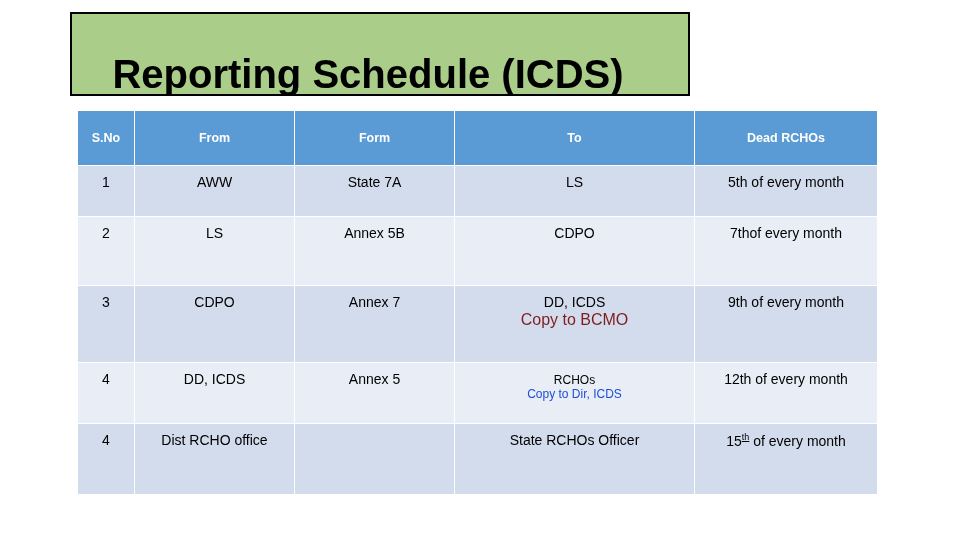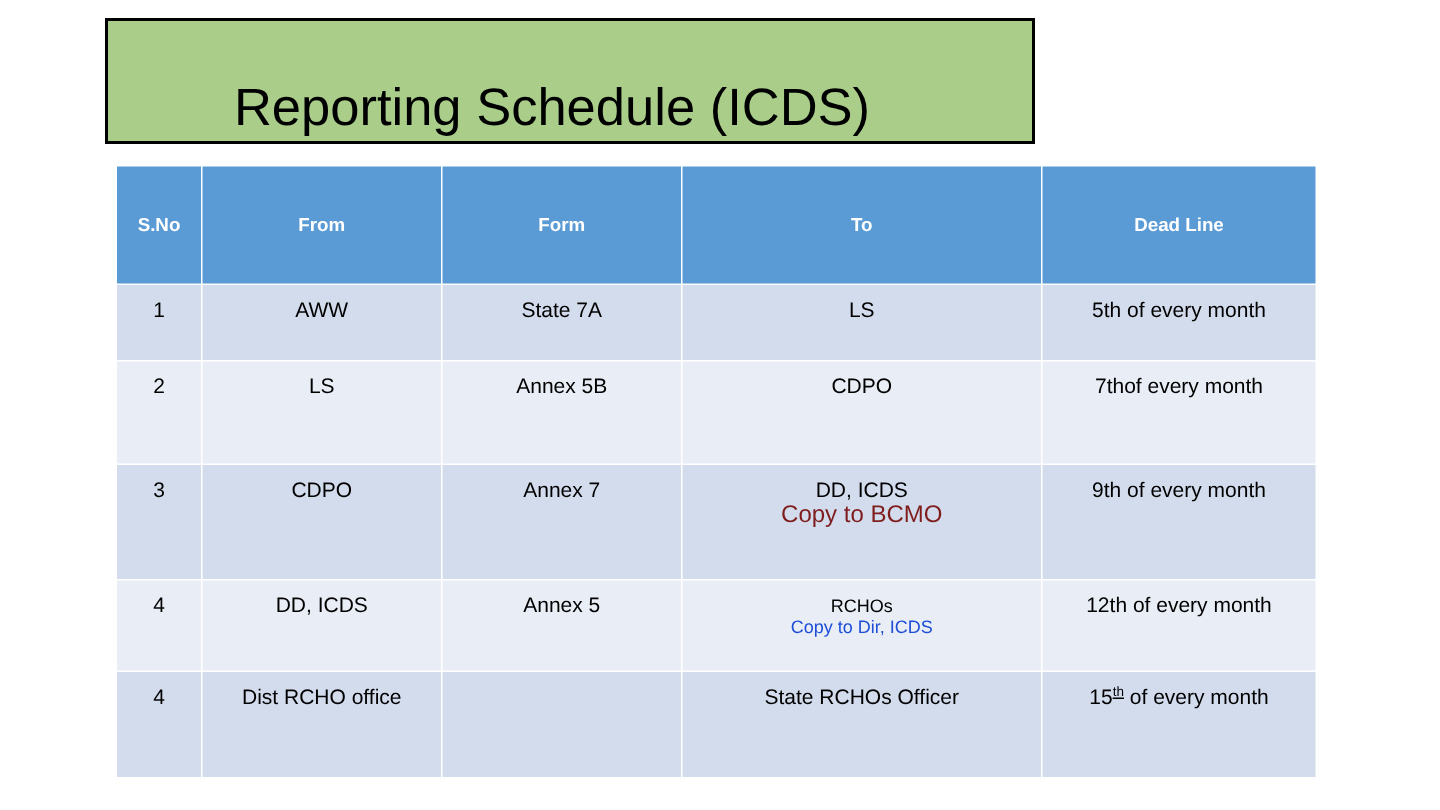--- a/index.html
+++ b/index.html
@@ -25,22 +25,22 @@
     background: #aacd8a;
     border: 2px solid #000000;
     box-sizing: border-box;
   }
   #title-text {
     position: absolute;
     left: 70px;
     top: 52px;
     width: 596px;
     text-align: center;
-    font-size: 35px;
-    font-weight: normal;
+    font-size: 40px;
+    font-weight: bold;
     color: #000000;
     font-family: "Liberation Sans", sans-serif;
     letter-spacing: 0px;
     white-space: nowrap;
   }
 
   
   #schedule-table {
     position: absolute;
     left: 77px;
@@ -57,21 +57,21 @@
   #schedule-table col.c-dead  { width: 182px; }
 
   #schedule-table th {
     background: #5b9bd5;
     color: #ffffff;
     font-size: 12.5px;
     font-weight: bold;
     height: 54px;
     vertical-align: middle;
     text-align: center;
-    padding: 12px 2px;
+    padding: 0 2px;
     font-family: "Liberation Sans", sans-serif;
   }
 
   #schedule-table td {
     font-size: 14px;
     color: #000000;
     text-align: center;
     vertical-align: top;
     padding: 8px 2px 0 2px;
     font-family: "Liberation Sans", sans-serif;
@@ -117,21 +117,21 @@
       <col class="c-form">
       <col class="c-to">
       <col class="c-dead">
   </colgroup>
   <thead>
     <tr>
       <th>S.No</th>
       <th>From</th>
       <th>Form</th>
       <th>To</th>
-      <th>Dead Line</th>
+      <th>Dead RCHOs</th>
     </tr>
   </thead>
   <tbody>
     <tr class="row-a r1">
       <td>1</td>
       <td>AWW</td>
       <td>State 7A</td>
       <td>LS</td>
       <td>5th of every month</td>
     </tr>

